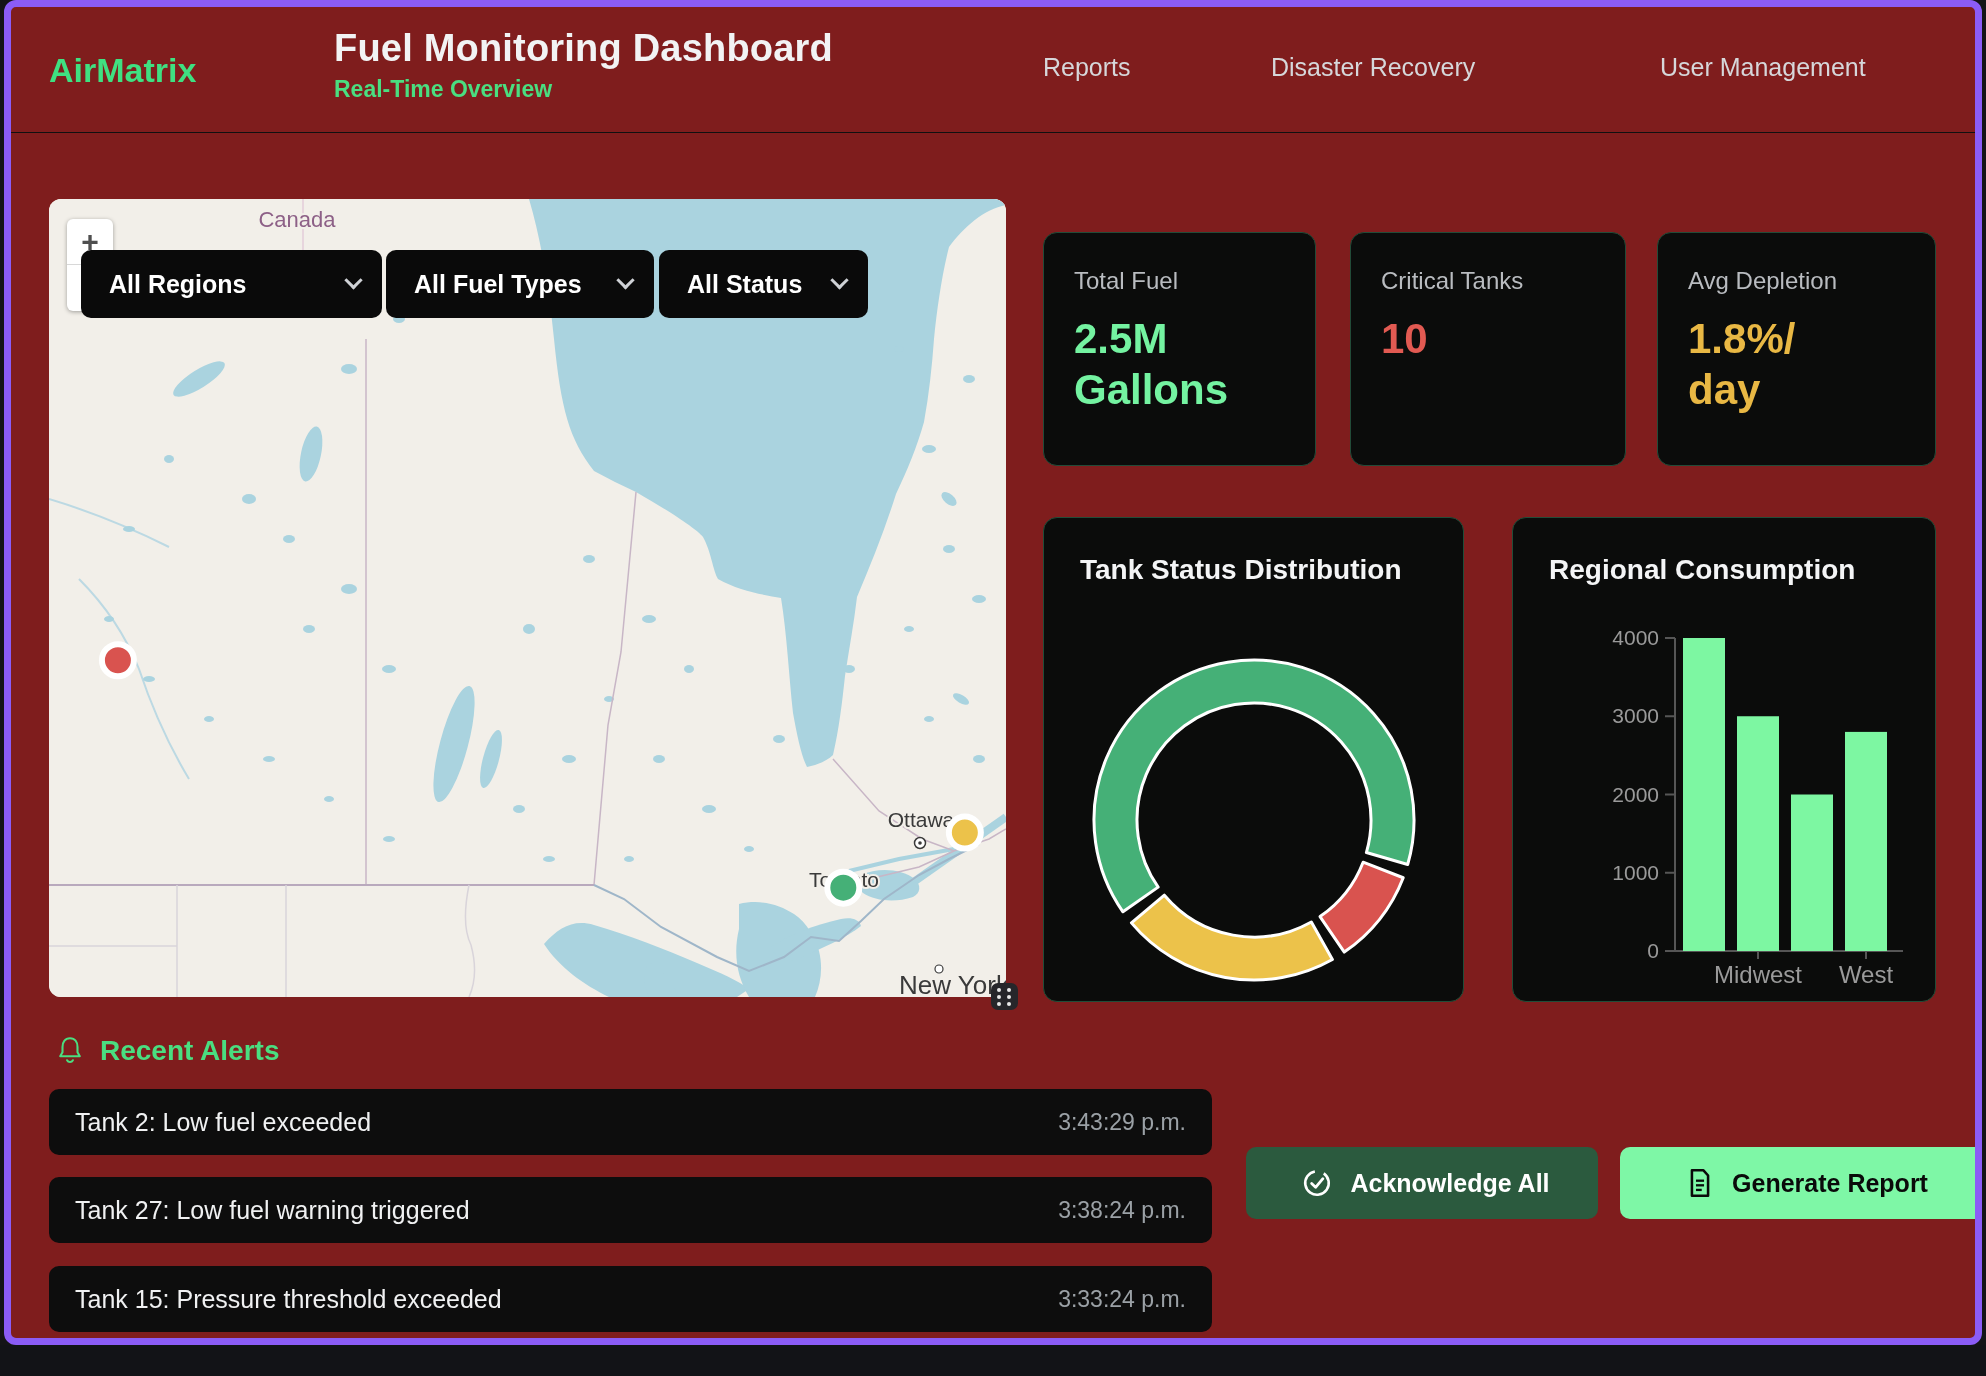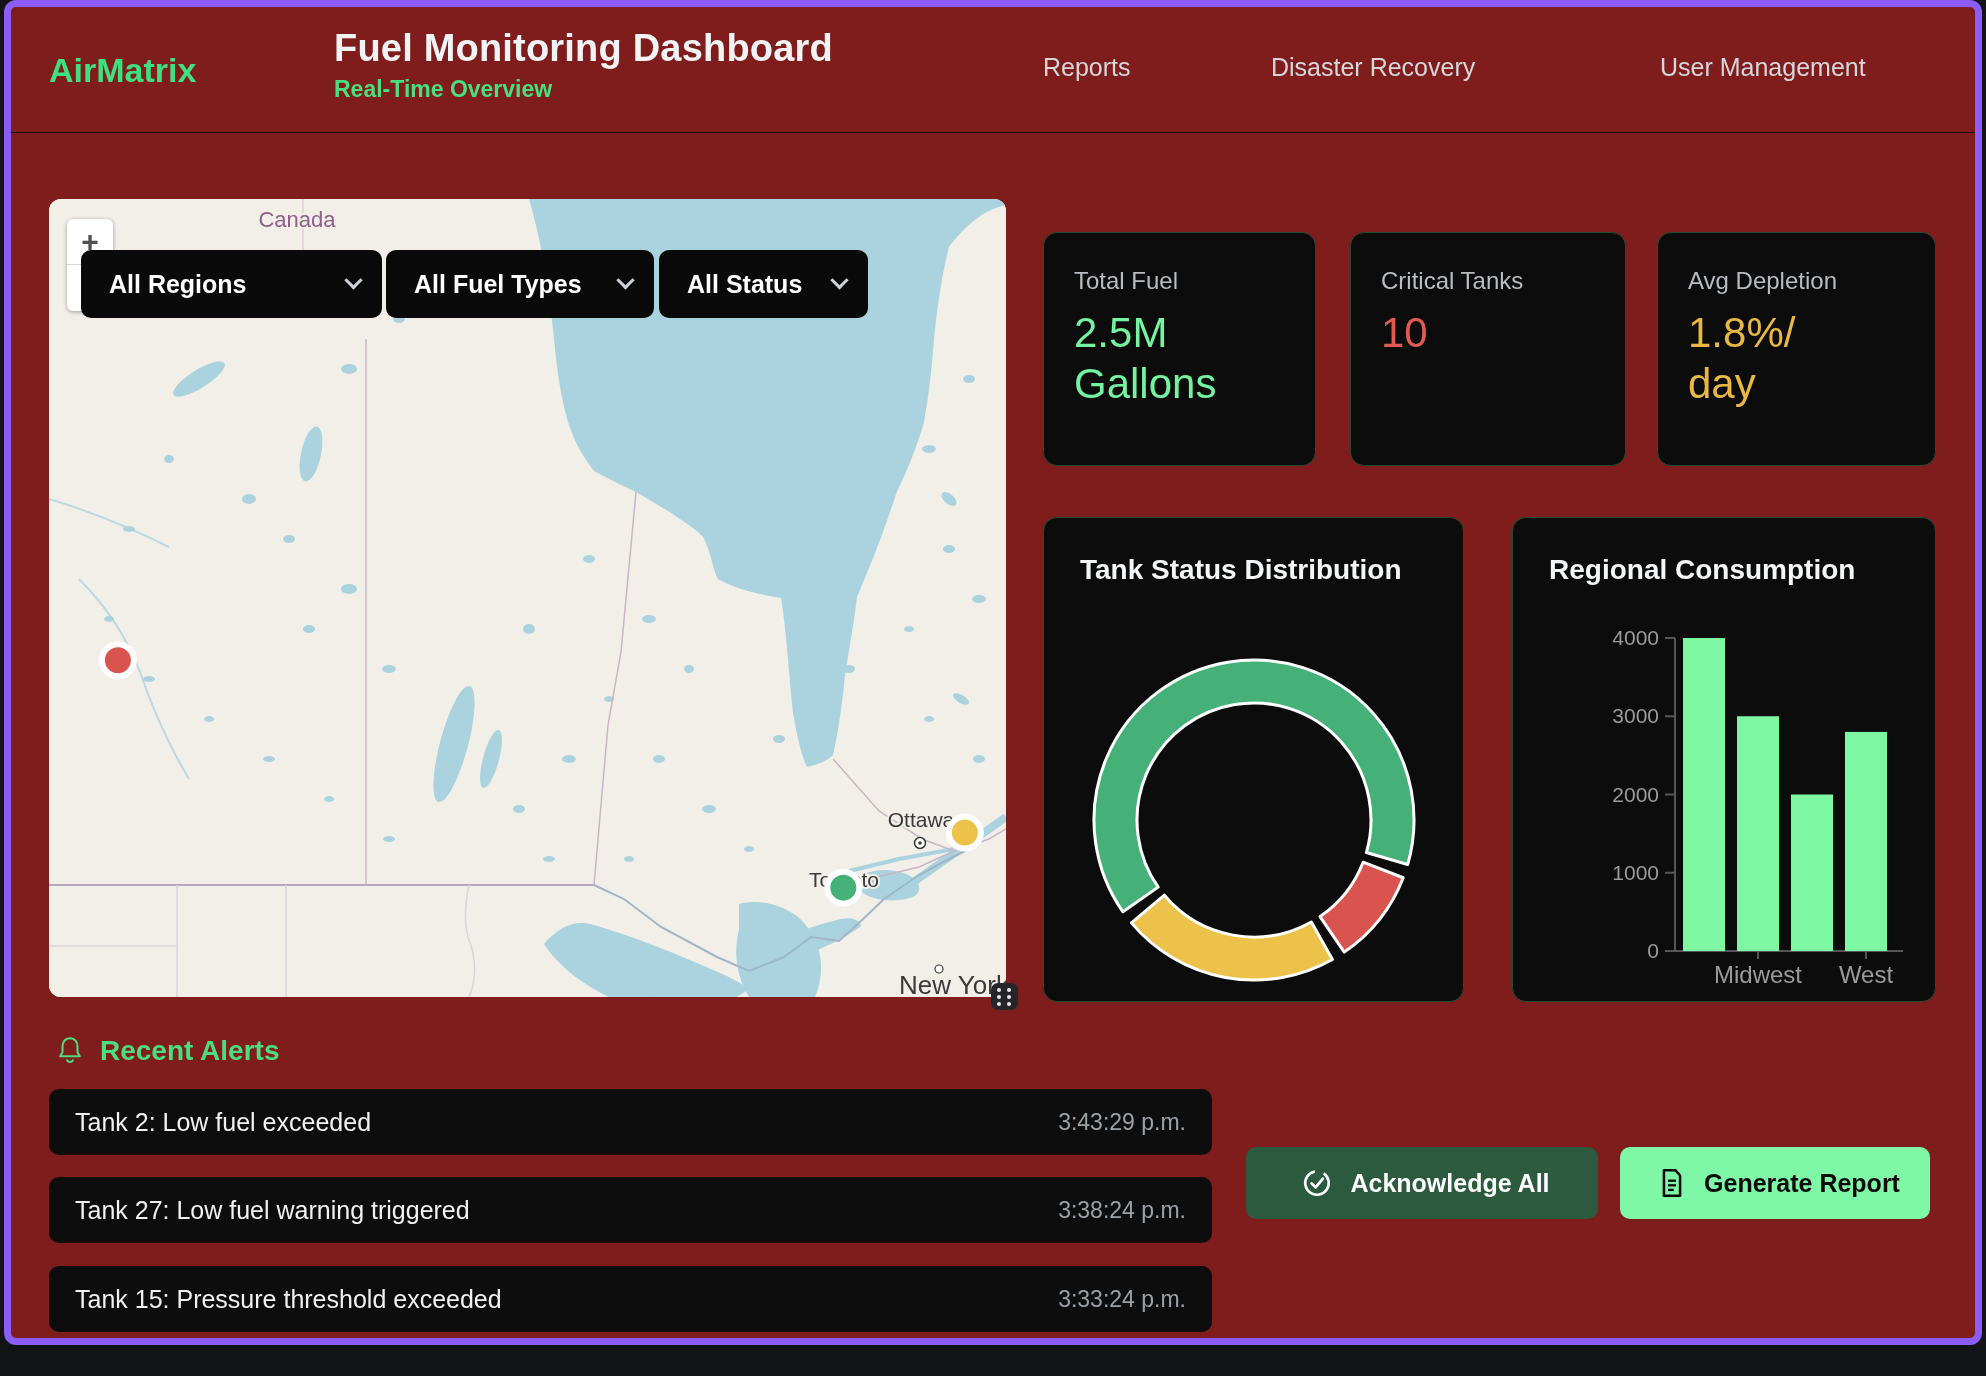--- a/index.html
+++ b/index.html
@@ -37,21 +37,21 @@
   .grip { position:absolute; left:980px; top:976px; width:27px; height:27px; background:#26262a;
           border-radius:7px; display:grid; grid-template-columns:6px 6px; gap:3px 4px;
           place-content:center; cursor:grab; z-index:5; }
   .grip i { width:4px; height:4px; border-radius:50%; background:#e8e8e8; }
 
   
   .card { position:absolute; top:225px; height:234px; background:#0b0c0b; border:1px solid #224b38;
           border-radius:14px; padding:34px 30px; }
   .c0 { left:1032px; width:273px; } .c1 { left:1339px; width:276px; } .c2 { left:1646px; width:279px; }
   .stat-label { font-size:24px; color:#b9bcc0; }
-  .stat-value { margin-top:12px; font-size:42px; font-weight:normal; line-height:1.22; overflow-wrap:anywhere; }
+  .stat-value { margin-top:18px; font-size:42px; font-weight:bold; line-height:1.22; overflow-wrap:anywhere; }
   .c0 .stat-value { color:#74f3a1; max-width:175px; }
   .c1 .stat-value { color:#e25a52; }
   .c2 .stat-value { color:#e9b844; max-width:122px; }
 
   
   .panel { position:absolute; top:510px; height:485px; background:#0b0c0b; border:1px solid #214d38;
            border-radius:14px; overflow:hidden; }
   .p-donut { left:1032px; width:421px; }
   .p-bar   { left:1501px; width:424px; }
   .panel-title { position:absolute; left:36px; top:36px; font-size:28px; font-weight:bold; color:#f4f5f6; }
@@ -64,21 +64,21 @@
                padding:0 26px; }
   .r0 { top:1082px; } .r1 { top:1170px; } .r2 { top:1259px;text-align:center; }
   .alert-msg { font-size:25px; color:#f0f1f2; }
   .alert-time { font-size:23px; color:#9ba1a6; }
 
   
   .btn { position:absolute; top:1140px; height:72px; border:none; border-radius:10px; display:flex;
          align-items:center; justify-content:center; gap:18px; font-family:"Liberation Sans",sans-serif;
          font-size:25px; font-weight:600; cursor:pointer;padding-left:8px; }
   .btn-ack { left:1235px; width:352px; background:#2b5a3e; color:#fff; }
-  .btn-gen { left:1609px; width:310px; background:#7ef7a6; color:#0a0a0a; }
+  .btn-gen { left:1609px; width:366px; background:#7ef7a6; color:#0a0a0a; }
   .footer-strip { position:absolute; left:0; top:1345px; width:1986px; height:31px; background:#121317; }
 </style>
 </head>
 <body>
 
 <div class="app">
 
   <div class="header">
     <div class="logo">AirMatrix</div>
     <div class="titleblock">

